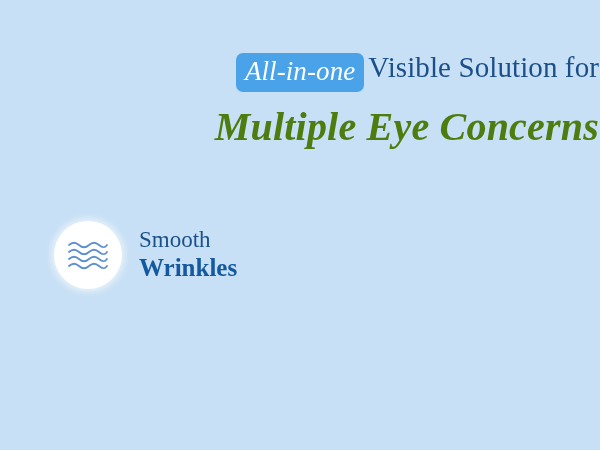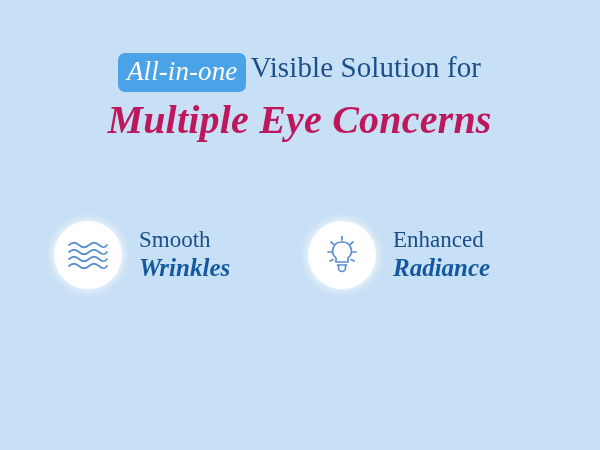--- a/index.html
+++ b/index.html
@@ -22,21 +22,21 @@
     background: #c8e0f5;
     box-sizing: border-box;
   }
 
   
   .headline {
     position: absolute;
     left: 0;
     top: 48px;
     width: 599px;
-    text-align: center;
+    text-align: right;
   }
   .headline-line1 {
     font-size: 29px;
     line-height: 38px;
     color: #1b4f8a;
     white-space: nowrap;
     letter-spacing: 0.1px;
   }
   .hl-pill {
     display: inline-block;
@@ -50,26 +50,26 @@
     vertical-align: baseline;
     position: relative;
     top: 3px;
     margin-right: 4px;
   }
   .hl-rest {
     color: #1b4f8a;
     font-size: 29px;
   }
   .headline-line2 {
-    margin-top: 7px;
+    margin-top: 14px;
     font-size: 40px;
     line-height: 48px;
     font-weight: bold;
     font-style: italic;
-    color: #be185d;
+    color: #4d7c0f;
     white-space: nowrap;
     letter-spacing: 0.2px;
   }
 
   
   .features {
     position: absolute;
     left: 54px;
     top: 200px;
     width: 500px;
@@ -103,21 +103,20 @@
   }
   .feat-top {
     font-size: 23px;
     color: #1b4f8a;
     white-space: nowrap;
     display: block;
   }
   .feat-bottom {
     font-size: 25px;
     font-weight: bold;
-    font-style: italic;
     color: #14599f;
     white-space: nowrap;
     display: block;
     margin-top: 3px;
   }
 </style>
 </head>
 <body>
 
 <div class="poster">
@@ -142,38 +141,16 @@
           </svg>
         </span>
       </div>
       <div class="feature-text">
         <span class="feat-top">Smooth</span>
         <span class="feat-bottom">Wrinkles</span>
       </div>
     </div>
 
 
-    <div class="feature">
-      <div class="icon-circle">
-        <span>
-          <svg width="40" height="40" viewBox="0 0 40 40" fill="none" stroke="#5b8fd0" stroke-width="1.7" stroke-linecap="round">
-            <path d="M20 7 A 9 9 0 0 0 14 23 L 14 27 L 26 27 L 26 23 A 9 9 0 0 0 20 7 Z"></path>
-            <path d="M15.5 30 L 24.5 30"></path>
-            <path d="M16.5 30 L 16.5 33 A 3.5 3.5 0 0 0 23.5 33 L 23.5 30"></path>
-            <path d="M20 1.5 L 20 5"></path>
-            <path d="M31 7 L 28.5 9.2"></path>
-            <path d="M9 7 L 11.5 9.2"></path>
-            <path d="M34 17 L 30.6 17"></path>
-            <path d="M6 17 L 9.4 17"></path>
-            <path d="M32 26 L 29 24.6"></path>
-            <path d="M8 26 L 11 24.6"></path>
-          </svg>
-        </span>
-      </div>
-      <div class="feature-text">
-        <span class="feat-top">Enhanced</span>
-        <span class="feat-bottom">Radiance</span>
-      </div>
-    </div>
 
 
   </div>
 </div>
 
 </body></html>

